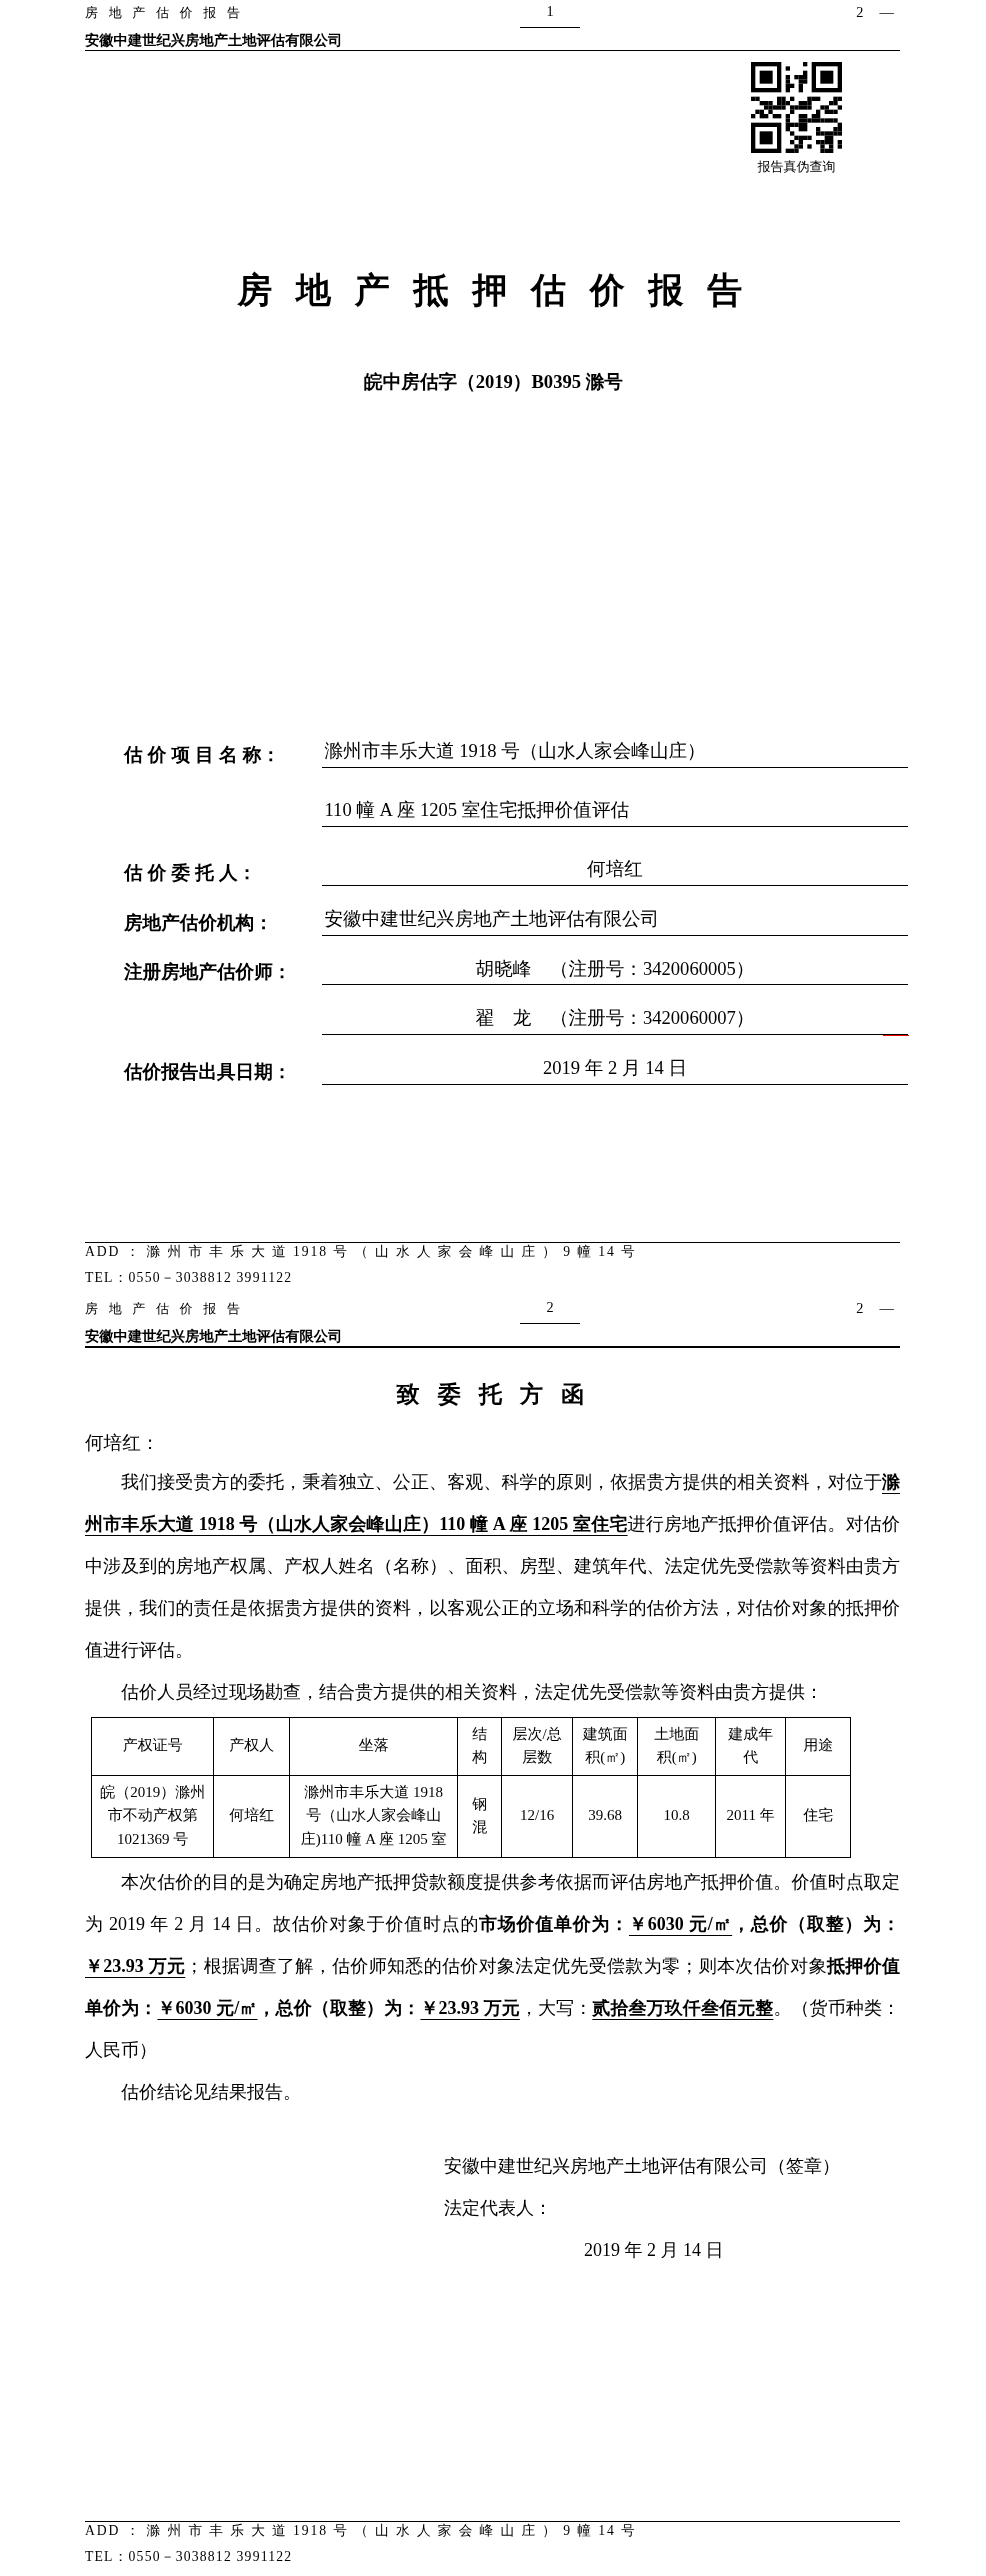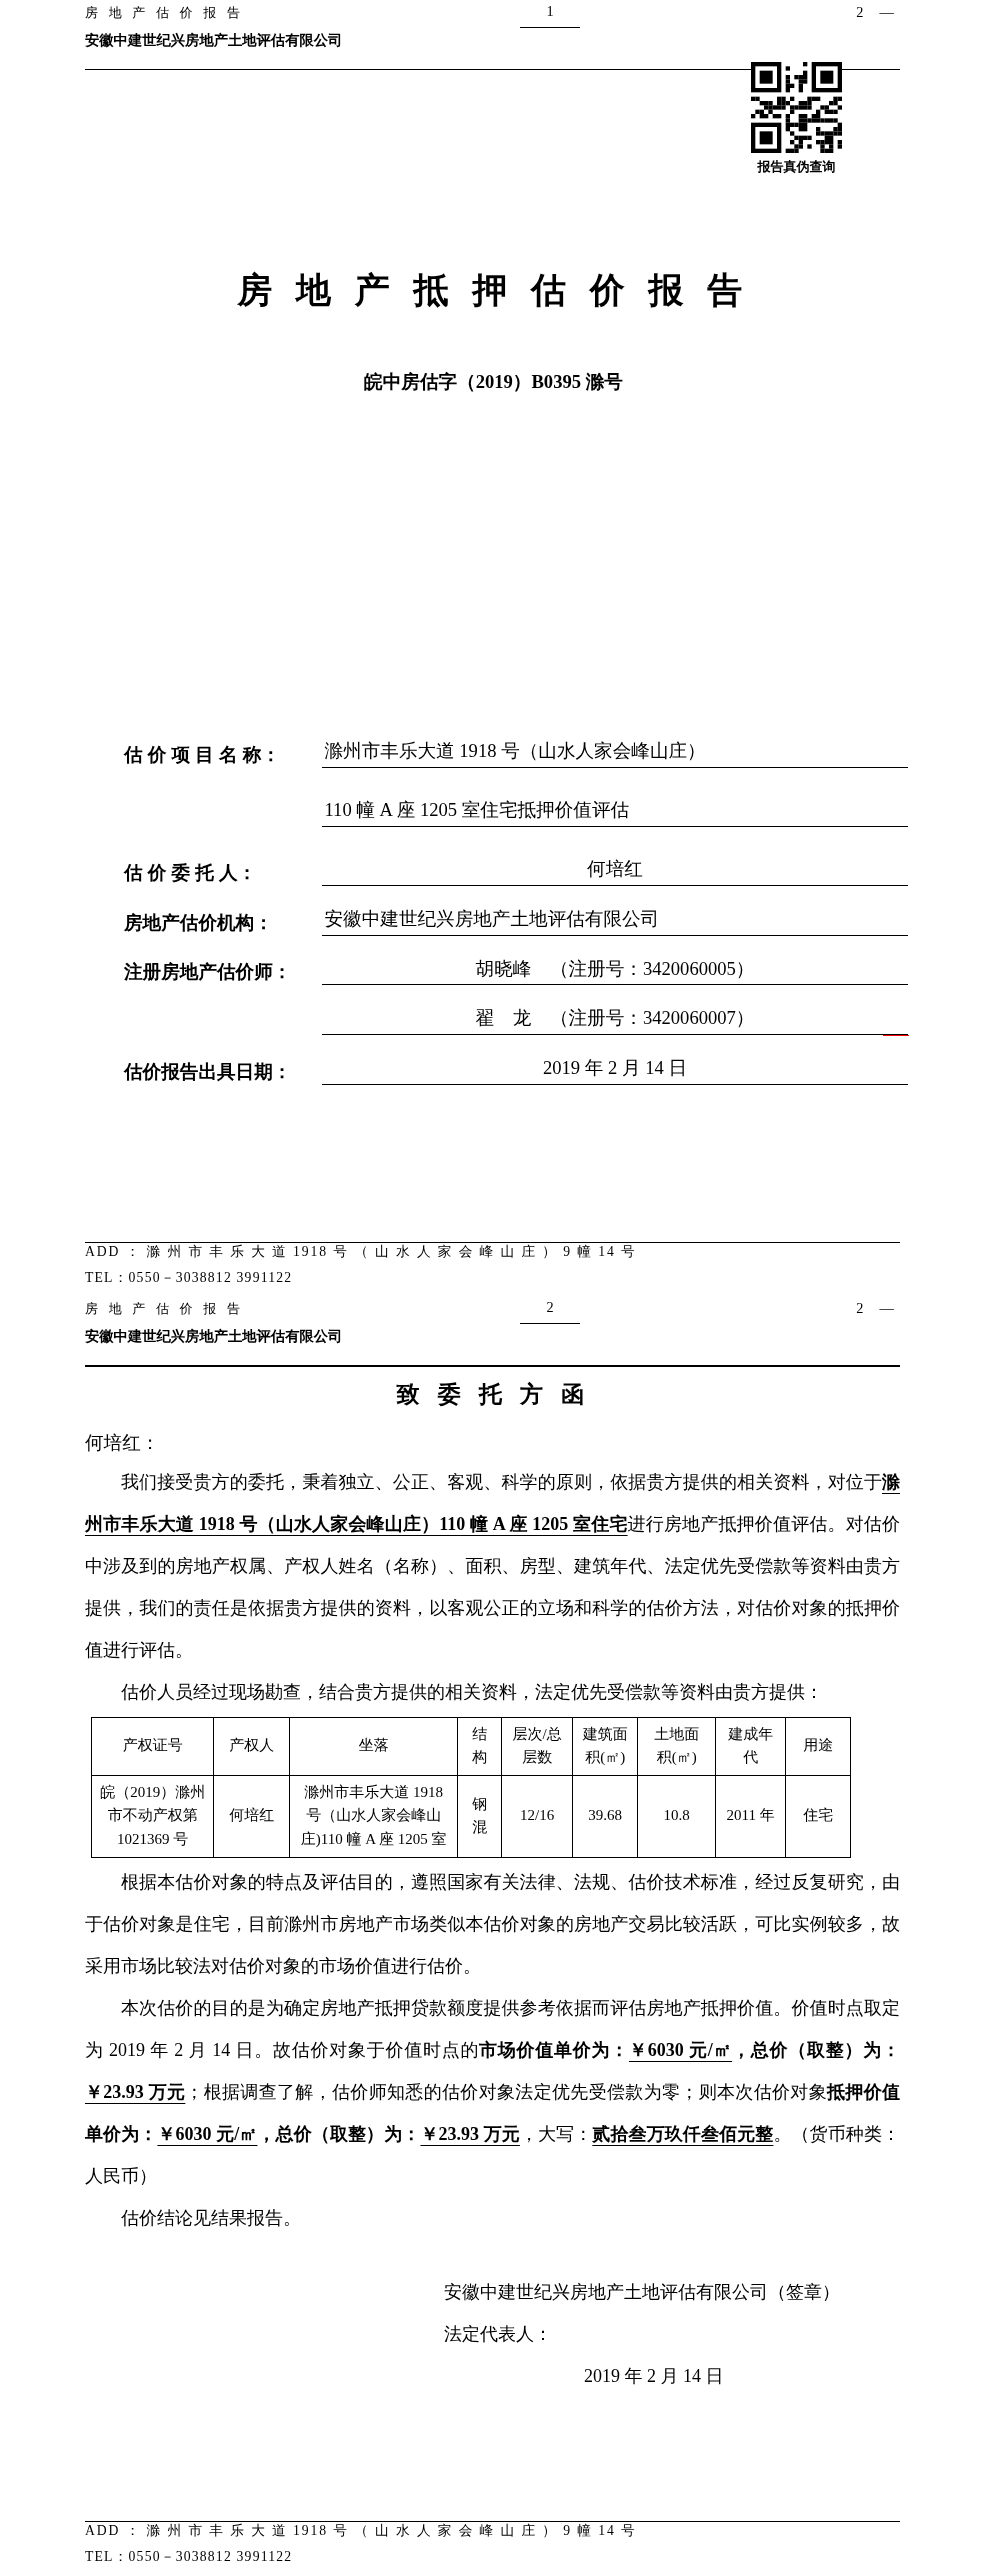--- a/index.html
+++ b/index.html
@@ -2,32 +2,32 @@
 <html style="font-size:10px"><head>
 <meta charset="utf-8">
 <style>
   html,body{margin:0;padding:0;background:#fff;color:#000;}
   body{width:987px;font-family:"Liberation Serif","DejaVu Serif",serif;}
   .page{position:relative;width:987px;overflow:hidden;background:#fff;}
   #page1{height:1296px;}
   #page2{height:1280px;}
 
   
-  .hdr{position:absolute;left:85px;right:87px;top:3.7px;border-bottom:1.9px solid #000;padding-bottom:19px;}
+  .hdr{position:absolute;left:85px;right:87px;top:3.7px;border-bottom:1.9px solid #000;padding-bottom:0;}
   .hdr2{border-bottom-width:2.5px;}
   .hdr-row{display:flex;justify-content:space-between;align-items:flex-start;}
   .hdr-doc{font-size:13px;letter-spacing:3.7px;white-space:nowrap;}
   .hdr-num{font-size:14.3px;width:60px;text-align:center;border-bottom:1.2px solid #000;padding-bottom:7.5px;margin-top:-1.2px;}
   .hdr-corner{font-size:14.3px;letter-spacing:6.2px;white-space:nowrap;}
   .hdr-co{font-family:"Liberation Sans","DejaVu Sans",sans-serif;font-weight:bold;font-size:14.3px;margin-top:3.1px;}
 
   
   .qr-wrap{position:absolute;left:750px;top:62px;width:93px;text-align:center;}
   .qr-wrap svg{display:block;margin:0 auto;}
-  .qr-cap{margin-top:5px;font-family:"Liberation Sans","DejaVu Sans",sans-serif;font-weight:bold;font-size:13px;white-space:nowrap;}
+  .qr-cap{margin-top:5px;font-family:"Liberation Sans","DejaVu Sans",sans-serif;font-weight:normal;font-size:13px;white-space:nowrap;}
 
   .cover-title{position:absolute;top:267px;left:0;right:0;text-align:center;font-size:35px;font-weight:bold;letter-spacing:7.5px;white-space:nowrap;}
   .report-no{position:absolute;top:369px;left:0;right:0;text-align:center;font-size:18.6px;font-weight:bold;}
 
   .fields{position:absolute;top:732px;left:124px;right:79px;}
   .frow{display:flex;align-items:flex-end;margin-bottom:13.7px;min-height:36px;}
   .frow.sp{margin-bottom:23px;}
   .flabel{flex:0 0 198px;font-family:"Liberation Sans","DejaVu Sans",sans-serif;font-weight:bold;font-size:18.6px;white-space:nowrap;}
   .fspacer{flex:0 0 198px;}
   .fval{flex:1;border-bottom:1.9px solid #000;font-size:18.6px;padding:0 2.5px 3.7px 2.5px;line-height:1.3;position:relative;}
@@ -309,21 +309,20 @@
 混</td>
             <td>12/16</td>
             <td>39.68</td>
             <td>10.8</td>
             <td>2011 年</td>
             <td>住宅</td>
           </tr>
         </tbody>
     </table>
 
-    <p>根据本估价对象的特点及评估目的，遵照国家有关法律、法规、估价技术标准，经过反复研究，由于估价对象是住宅，目前滁州市房地产市场类似本估价对象的房地产交易比较活跃，可比实例较多，故采用市场比较法对估价对象的市场价值进行估价。</p>
     <p><span>本次估价的目的是为确定房地产抵押贷款额度提供参考依据而评估房地产抵押价值。价值时点取定为 2019 年 2 月 14 日。故估价对象于价值时点的</span><span class="b">市场价值单价为：</span><span class="b u">￥6030 元/㎡</span><span class="b">，总价（取整）为：</span><span class="b u">￥23.93 万元</span><span>；根据调查了解，估价师知悉的估价对象法定优先受偿款为零；则本次估价对象</span><span class="b">抵押价值单价为：</span><span class="b u">￥6030 元/㎡</span><span class="b">，总价（取整）为：</span><span class="b u">￥23.93 万元</span><span>，大写：</span><span class="b u">贰拾叁万玖仟叁佰元整</span><span>。（货币种类：人民币）</span></p>
     <p>估价结论见结果报告。</p>
 
     <div class="sig">
       <div class="sig-co">安徽中建世纪兴房地产土地评估有限公司（签章）</div>
       <div class="sig-rep">法定代表人：</div>
       <div class="sig-date">2019 年 2 月 14 日</div>
     </div>
   </div>
 

